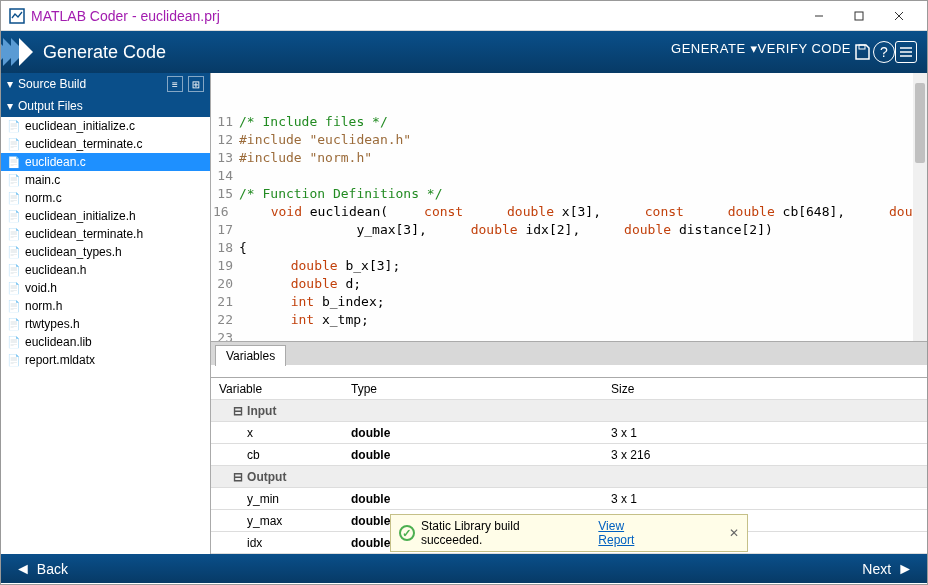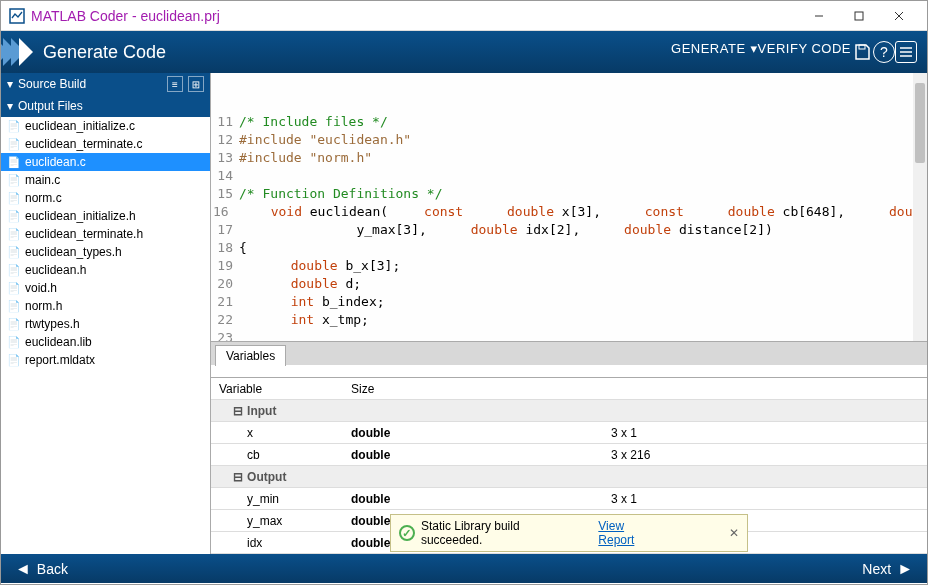--- a/index.html
+++ b/index.html
@@ -218,20 +218,21 @@
       <div class="row"><span class="ln">11</span><span class="code"><span class="c-comm">/* Include files */</span></span></div><div class="row"><span class="ln">12</span><span class="code"><span class="c-pp">#include</span> <span class="c-str">"euclidean.h"</span></span></div><div class="row"><span class="ln">13</span><span class="code"><span class="c-pp">#include</span> <span class="c-str">"norm.h"</span></span></div><div class="row"><span class="ln">14</span><span class="code"></span></div><div class="row"><span class="ln">15</span><span class="code"><span class="c-comm">/* Function Definitions */</span></span></div><div class="row"><span class="ln">16</span><span class="code"><span class="c-kw">void</span> euclidean(<span class="c-kw">const</span> <span class="c-kw">double</span> x[3], <span class="c-kw">const</span> <span class="c-kw">double</span> cb[648], <span class="c-kw">double</span> y_min[3], <span class="c-kw">double</span></span></div><div class="row"><span class="ln">17</span><span class="code">               y_max[3], <span class="c-kw">double</span> idx[2], <span class="c-kw">double</span> distance[2])</span></div><div class="row"><span class="ln">18</span><span class="code">{</span></div><div class="row"><span class="ln">19</span><span class="code">  <span class="c-kw">double</span> b_x[3];</span></div><div class="row"><span class="ln">20</span><span class="code">  <span class="c-kw">double</span> d;</span></div><div class="row"><span class="ln">21</span><span class="code">  <span class="c-kw">int</span> b_index;</span></div><div class="row"><span class="ln">22</span><span class="code">  <span class="c-kw">int</span> x_tmp;</span></div><div class="row"><span class="ln">23</span><span class="code"></span></div><div class="row"><span class="ln">24</span><span class="code">  <span class="c-comm">/* EUCLIDEAN  Calculates the minimum and maximum euclidean distance between a  */</span></span></div><div class="scrollbar-v"><div class="thumb"></div></div>
     </div>
 
     <div class="tabs">
       <div class="tab active">Variables</div>
     </div>
 
     <div class="vartbl">
       <div class="hdr">
         <div class="c1">Variable</div>
+        <div class="c2">Type</div>
         <div class="c3">Size</div>
       </div>
       <div class="vrow grp">
           <div class="c1"><span style="margin-right:4px;">⊟</span><span>Input</span></div>
           <div class="c2"></div>
           <div class="c3"></div>
         </div>
       <div id="rows-in">
           <div class="vrow">
             <div class="c1 ind">x</div>

